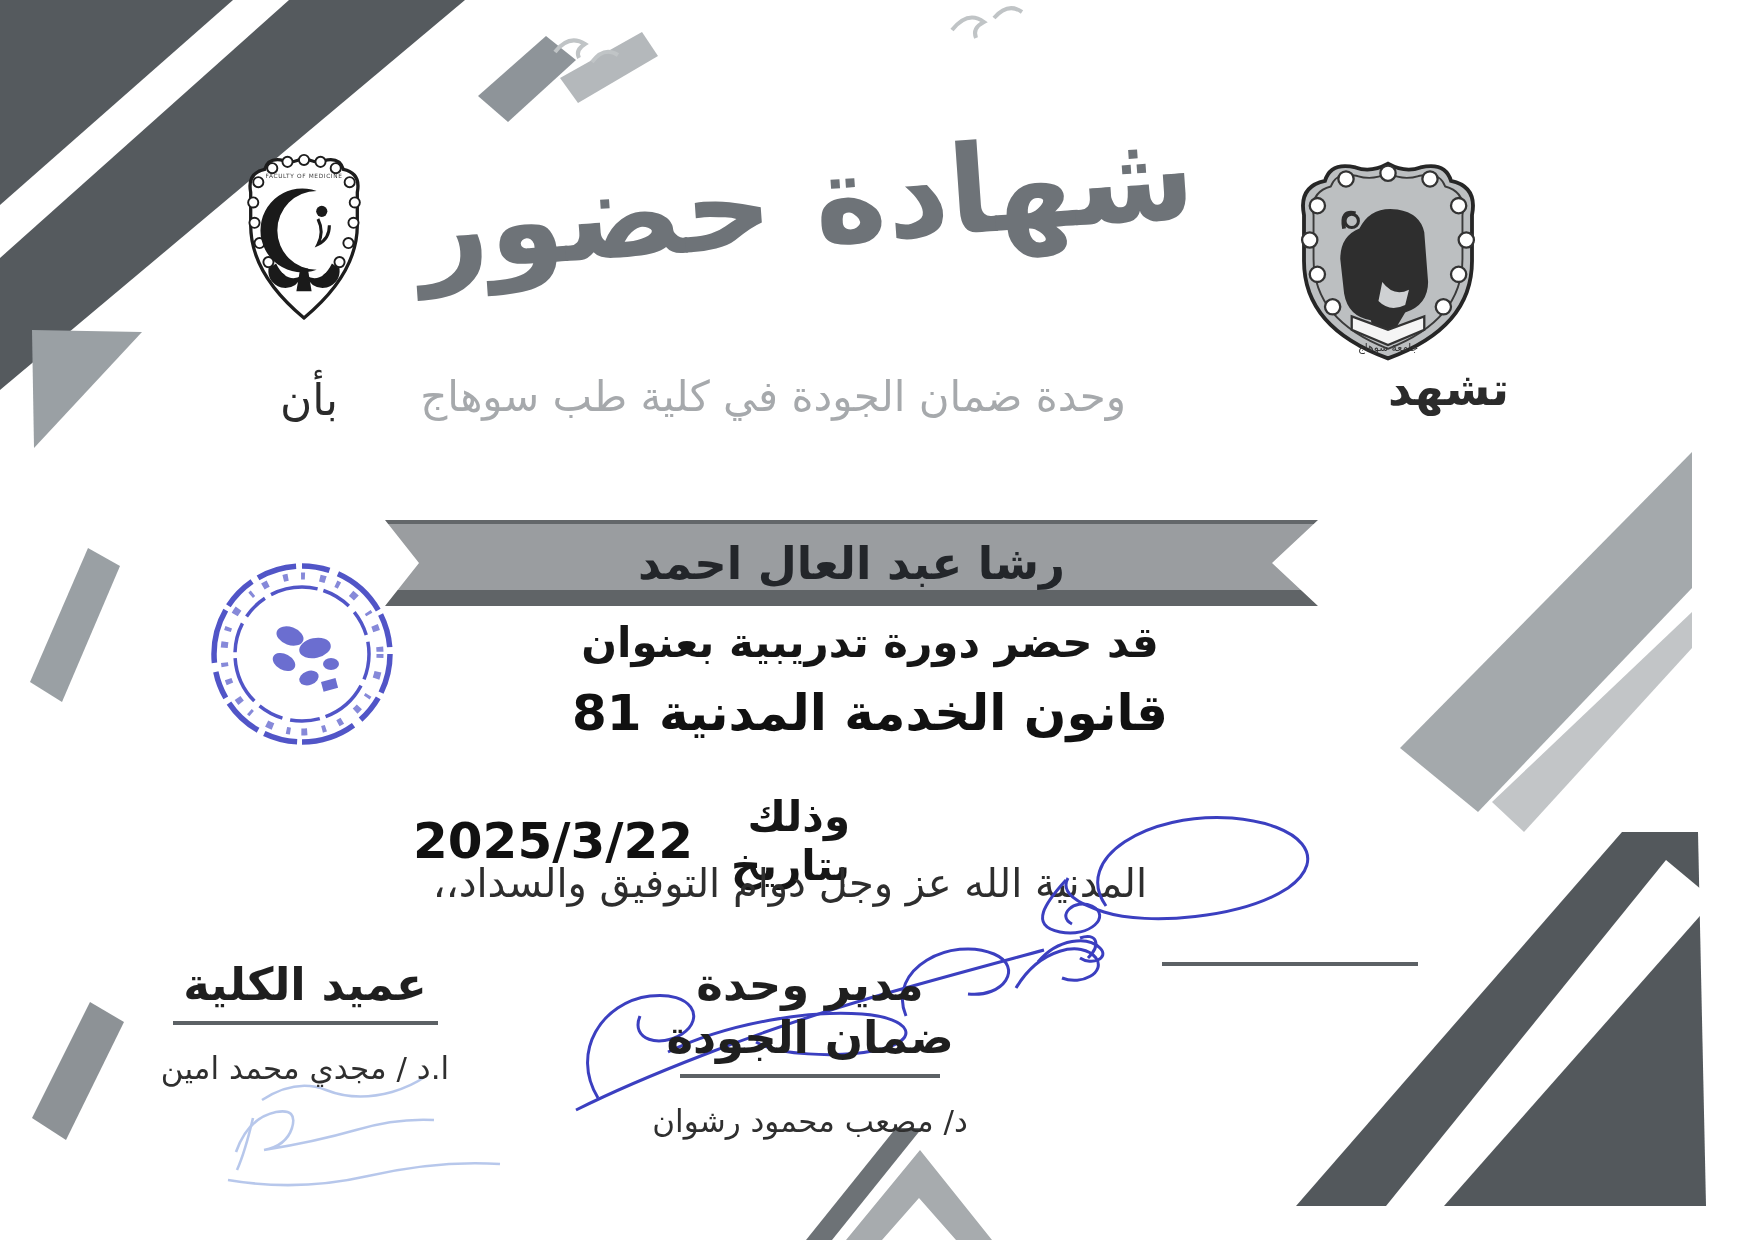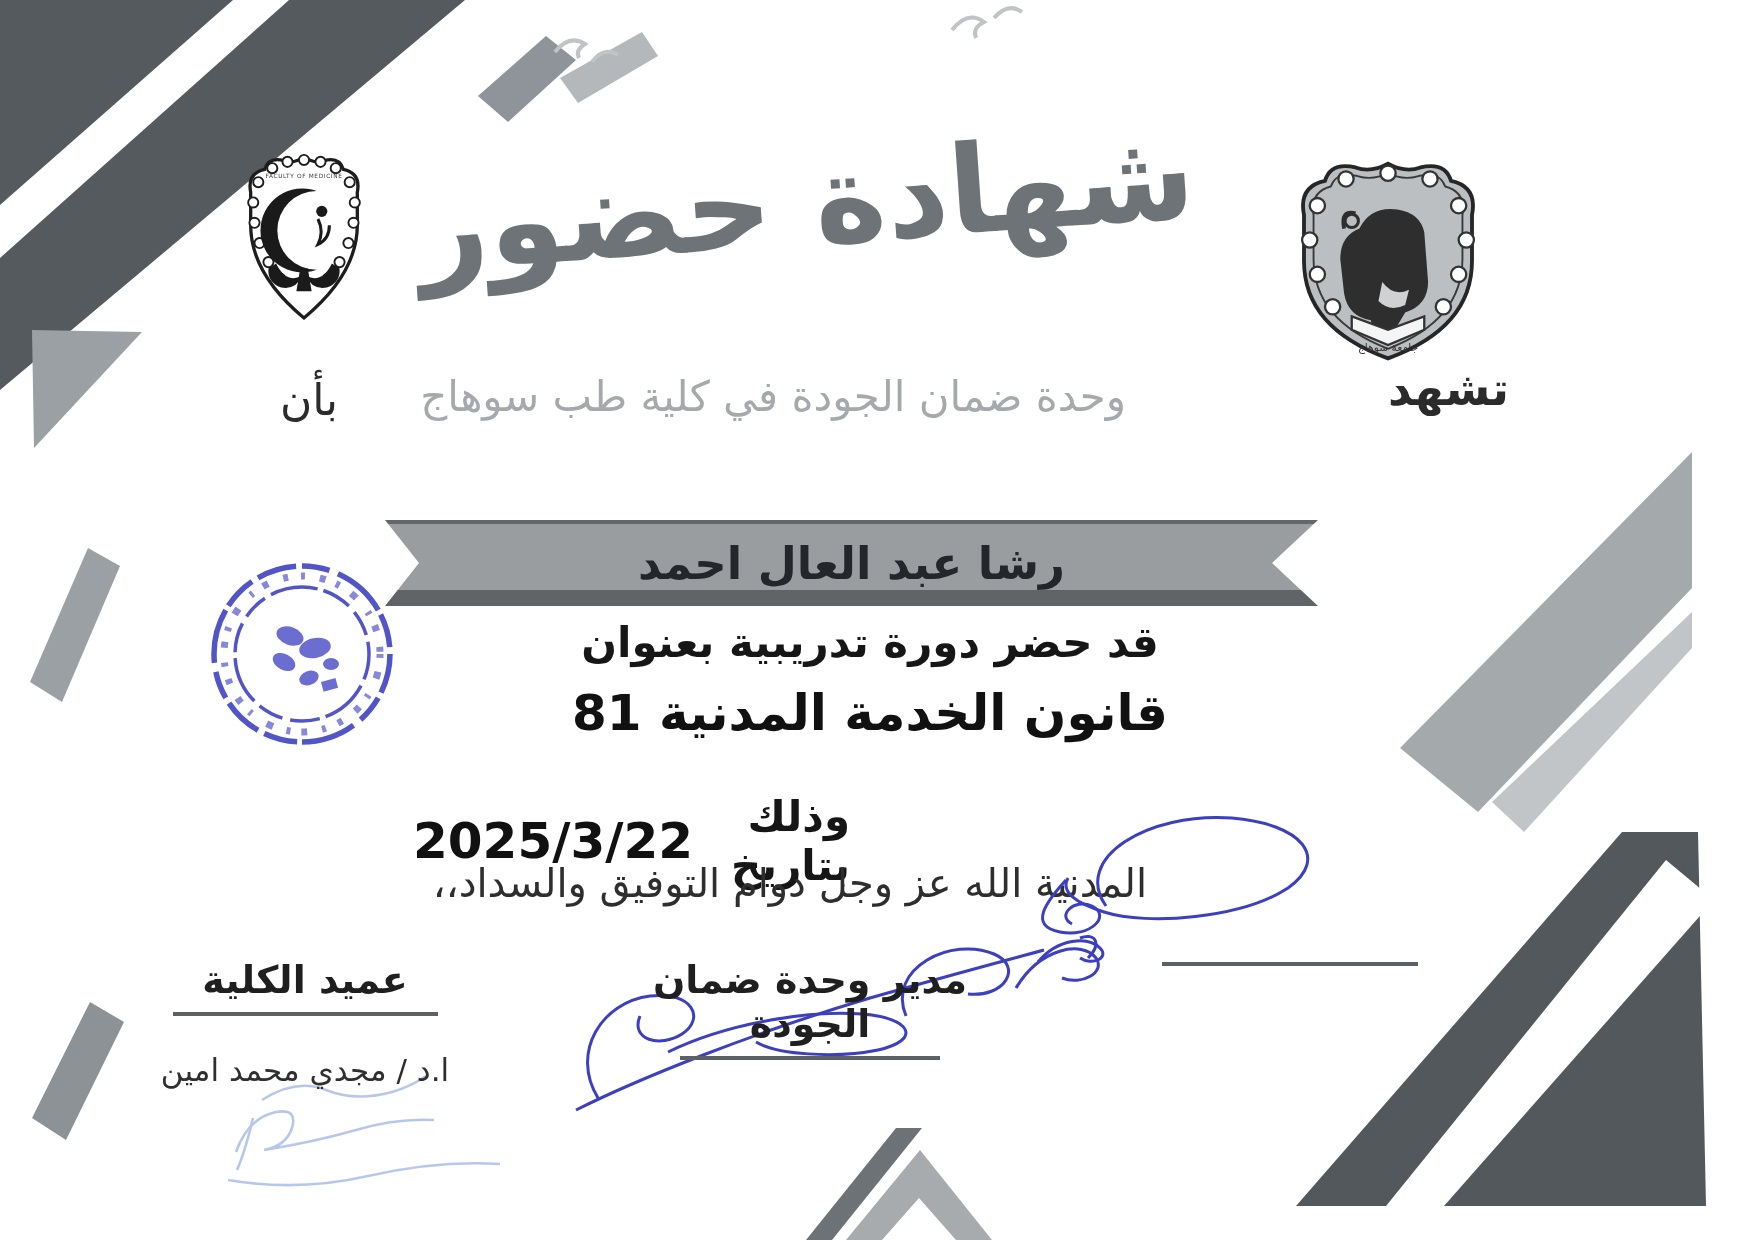--- a/index.html
+++ b/index.html
@@ -36,23 +36,23 @@
   
   #attended{left:570px;top:618px;width:600px;text-align:center;font-size:42px;font-weight:bold;color:#161616}
   #course{left:570px;top:684px;width:600px;text-align:center;font-size:50px;font-weight:bold;color:#111}
   #date-row{left:420px;top:792px;width:430px;display:flex;flex-direction:row;direction:rtl;align-items:center;
             justify-content:flex-start;gap:38px}
   #date-row .lbl{font-size:42px;font-weight:bold;color:#161616}
   #date-row .val{font-size:50px;font-weight:bold;color:#111;direction:ltr}
   #prayer{left:420px;top:860px;width:740px;text-align:center;font-size:40px;color:#2e2e2e}
   
   .sigcol{position:absolute;text-align:center}
-  .sigcol .t{font-size:38px;font-weight:bold;color:#1f1f1f}
+  .sigcol .t{font-size:45px;font-weight:bold;color:#1f1f1f}
   .sigcol .line{height:4px;background:#5c6165;margin:10px auto 0}
-  .sigcol .n{margin-top:36px;font-size:31px;color:#2f2f2f}
+  .sigcol .n{margin-top:25px;font-size:31px;color:#2f2f2f}
   #col-secretary{left:1110px;top:952px;width:360px}
   #col-secretary .line{width:256px}
   #col-quality{left:645px;top:958px;width:330px}
   #col-quality .line{width:260px}
   #col-dean{left:150px;top:958px;width:310px}
   #col-dean .line{width:265px}
   svg{display:block}
   .overlay{position:absolute;inset:0;pointer-events:none}
 </style>
 </head>
@@ -191,18 +191,19 @@
     <path d="M253,1118 q-8,34 -16,52"></path>
   </g>
 </svg>
 
 <div class="sigcol" id="col-secretary">
   <div class="line"></div>
 </div>
 <div class="sigcol" id="col-quality">
   <div class="t" dir="rtl">مدير وحدة ضمان الجودة</div>
   <div class="line"></div>
+  <div class="n" dir="rtl">د/ مصعب محمود رشوان</div>
 </div>
 <div class="sigcol" id="col-dean">
   <div class="t" dir="rtl">عميد الكلية</div>
   <div class="line"></div>
   <div class="n" dir="rtl">ا.د / مجدي محمد امين</div>
 </div>
 
 </body></html>

